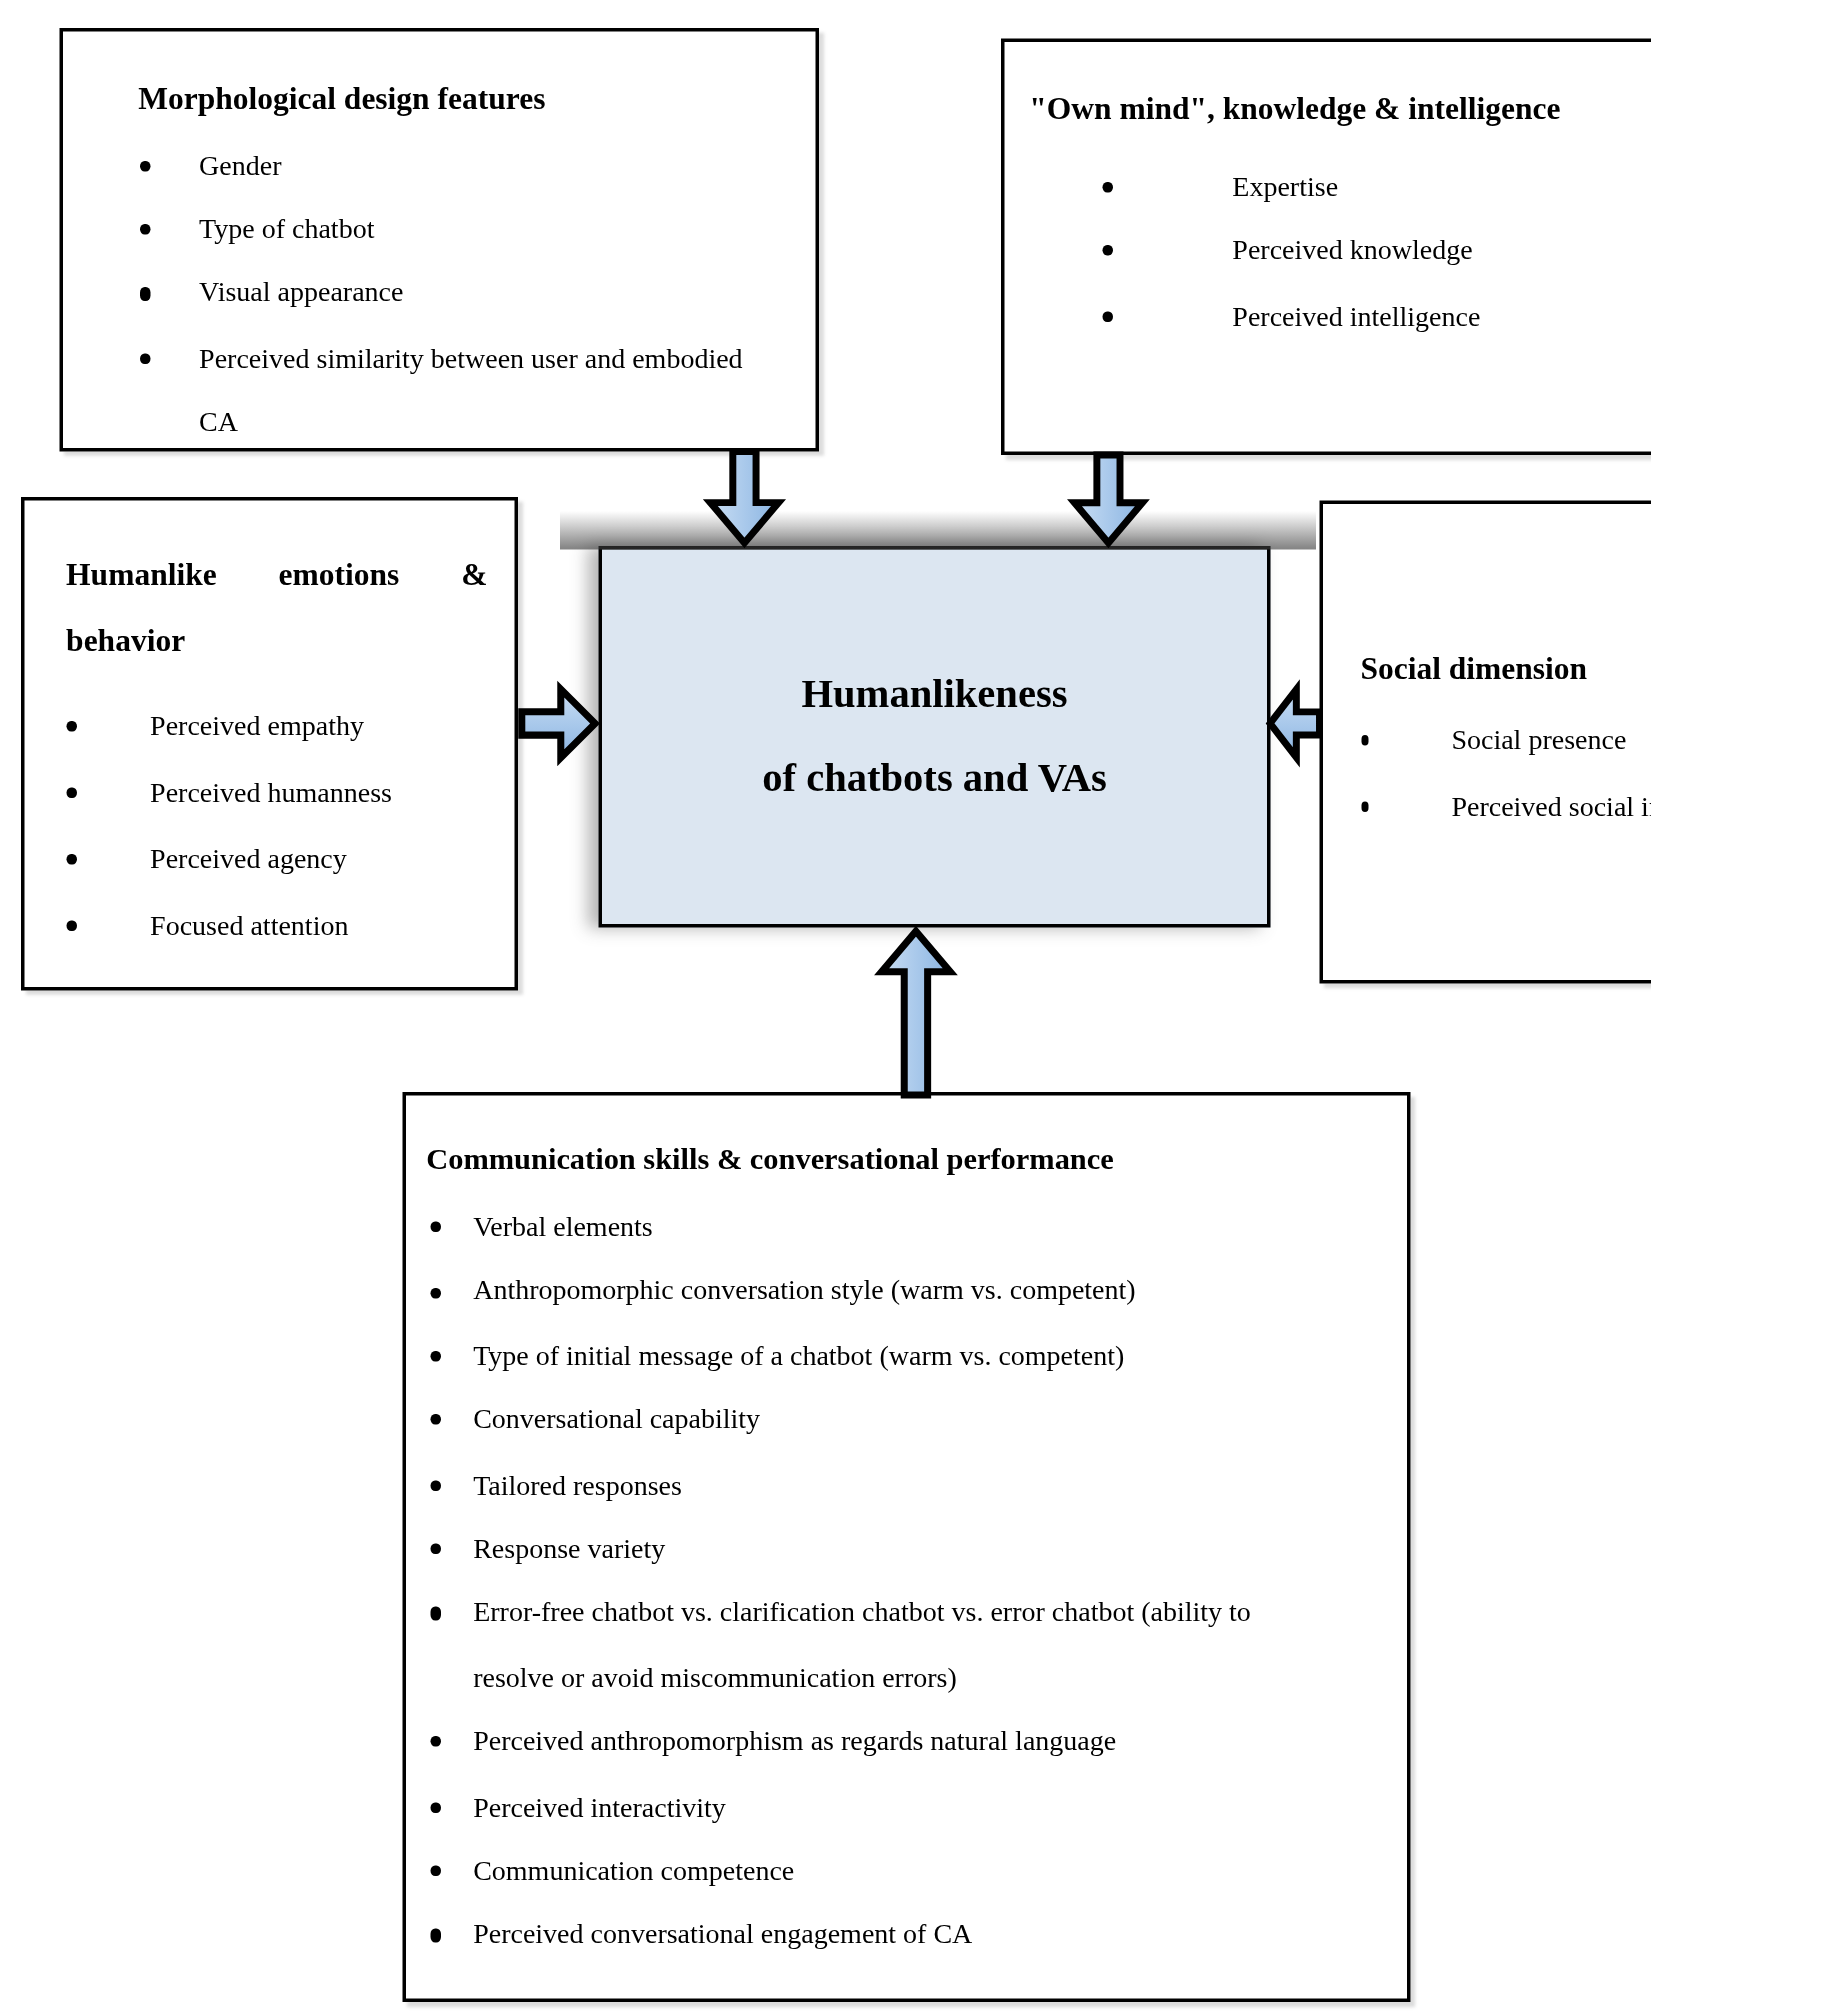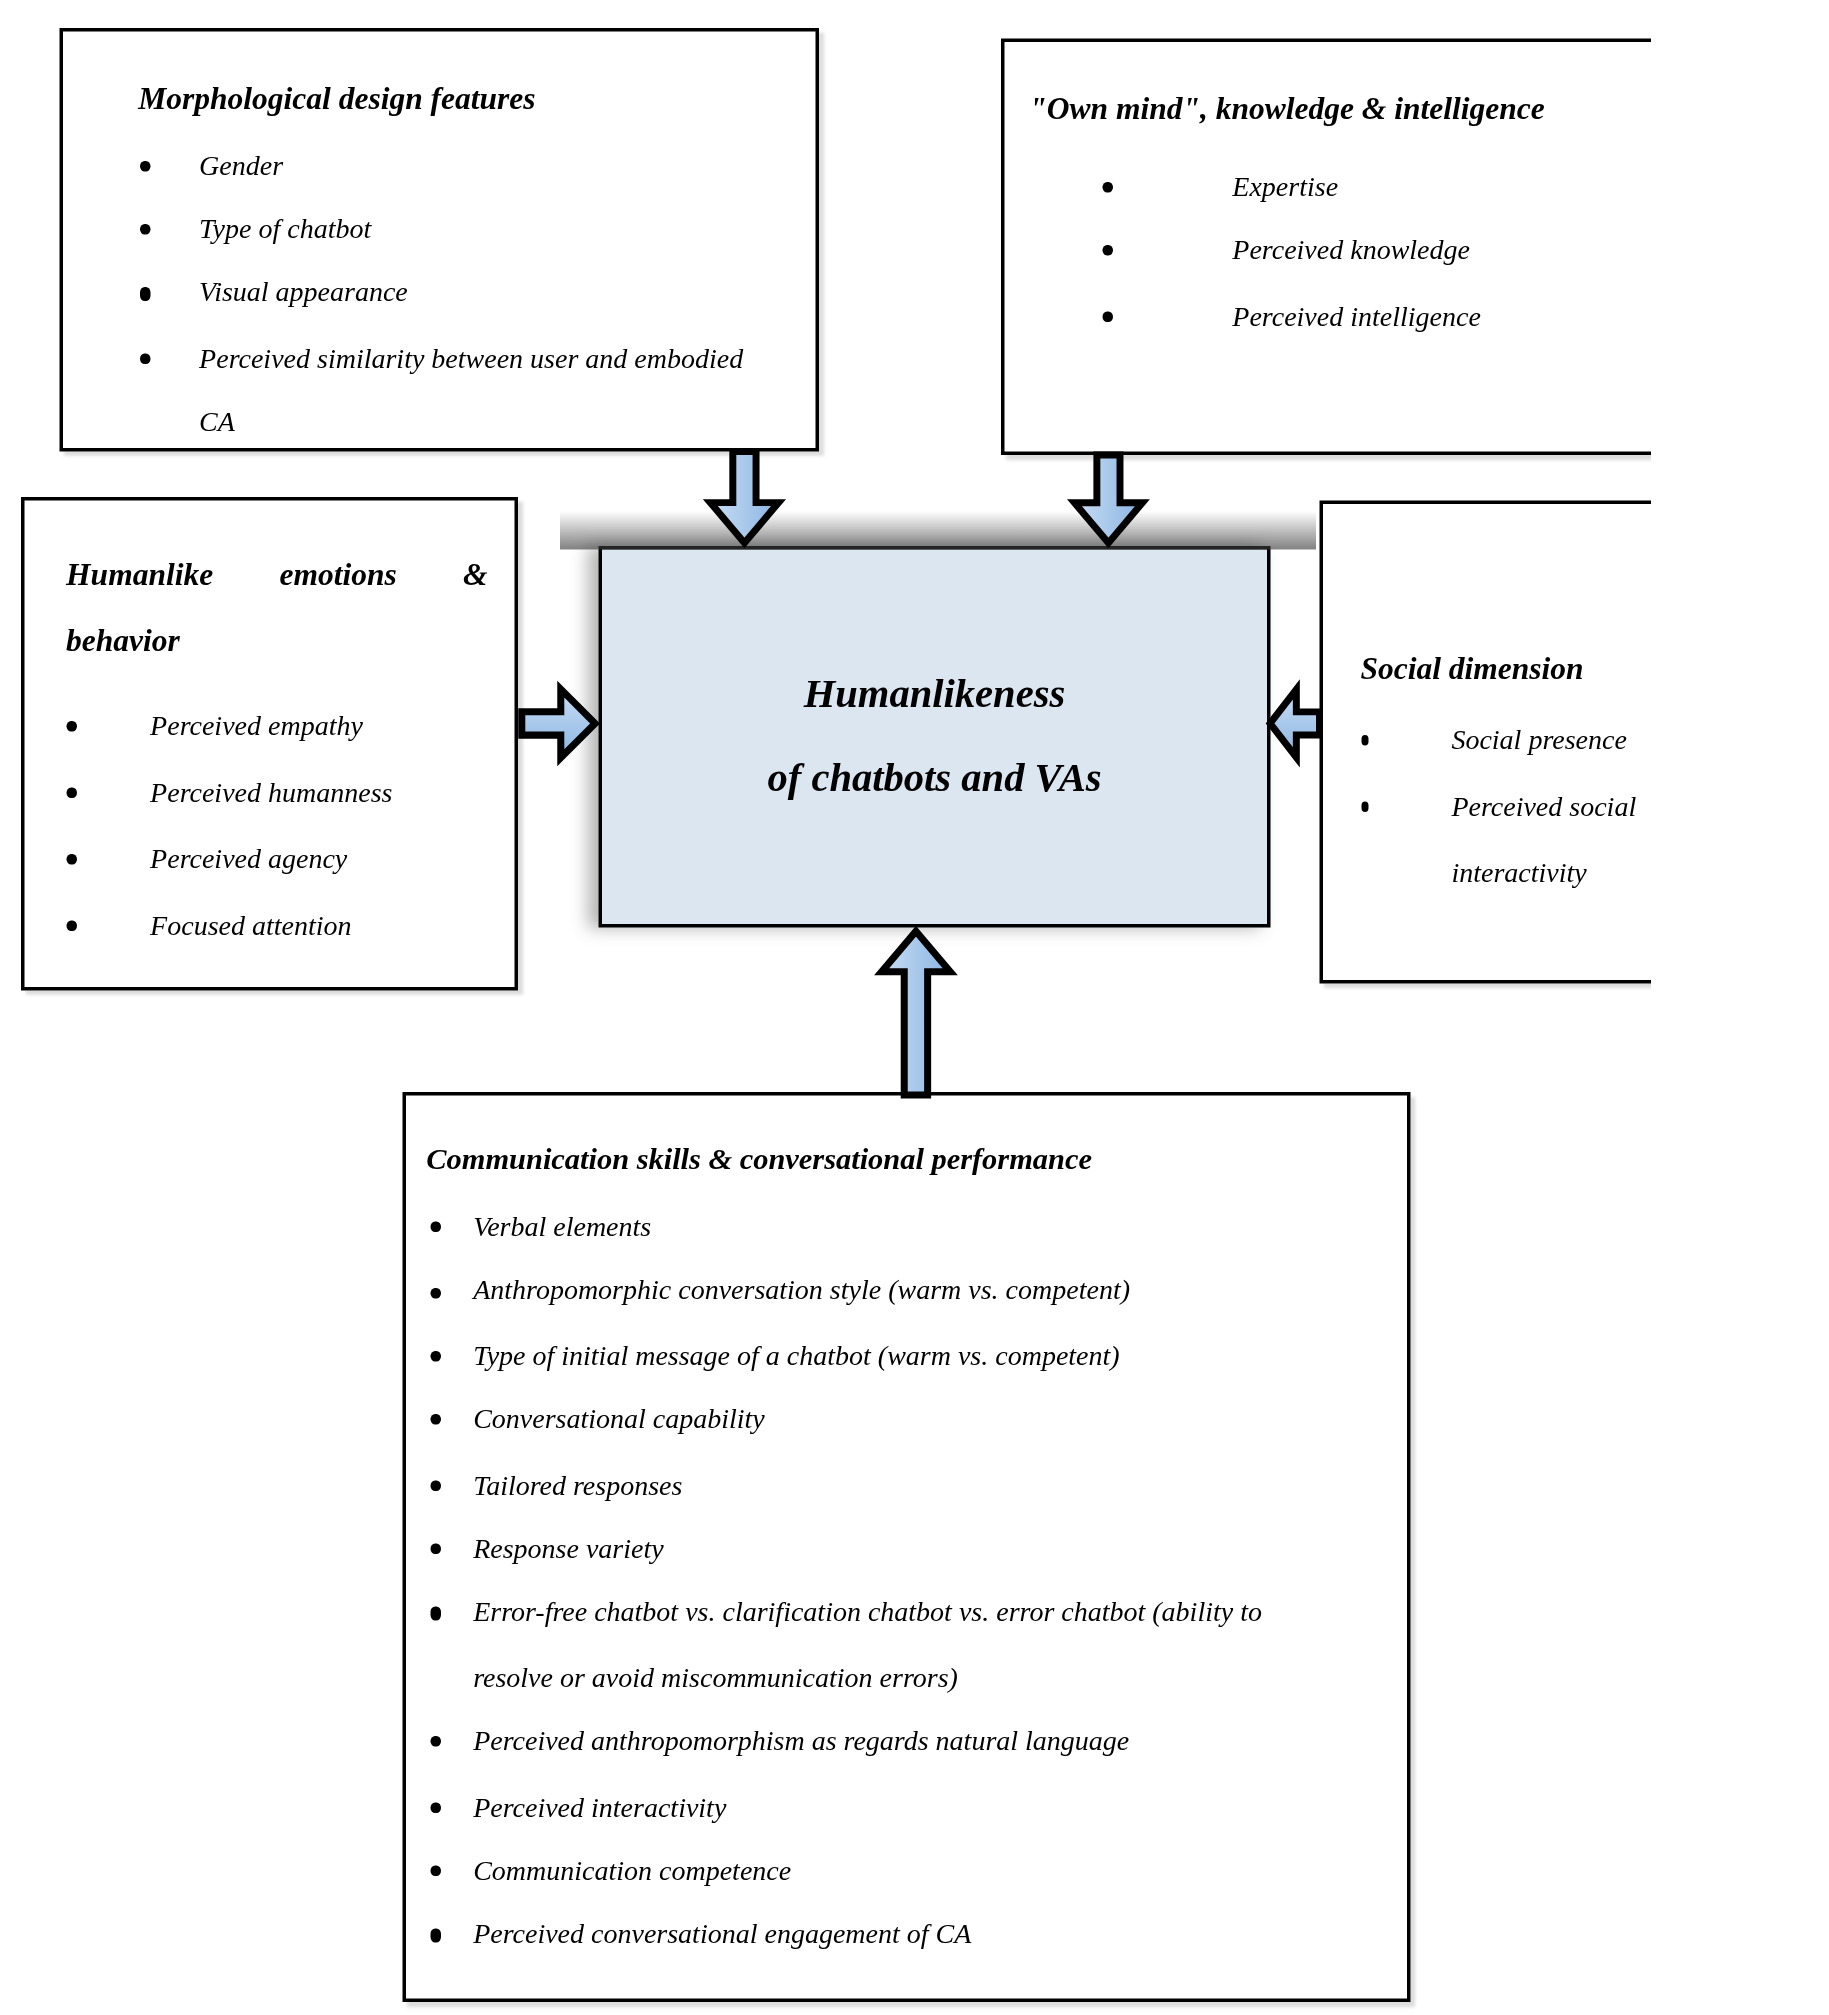--- a/index.html
+++ b/index.html
@@ -1,16 +1,16 @@
 <!DOCTYPE html>
 <html style="--center-fill: #dce6f1;font-size:7.1px"><head>
 <meta charset="utf-8">
 <style>
   html,body{margin:0;padding:0;background:#ffffff;}
-  .stage{position:relative;width:1651px;height:2015px;background:#fef9c3;overflow:hidden;font-style:italic;}
+  .stage{position:relative;width:1651px;height:2015px;background:#fef9c3;overflow:hidden;}
   .canvas{
     position:relative;width:523px;height:576px;background:#fff;
     font-family:"Liberation Serif",serif;color:#000;
     transform:scale(3.5);transform-origin:0 0;
   }
   .box{
     position:absolute;background:#fff;border:1.1px solid #000;box-sizing:border-box;
     box-shadow:1.3px 1.3px 0.9px rgba(130,130,130,.28);
   }
   .box h2{font-size:9px;font-weight:bold;margin:0;line-height:1.9;}

